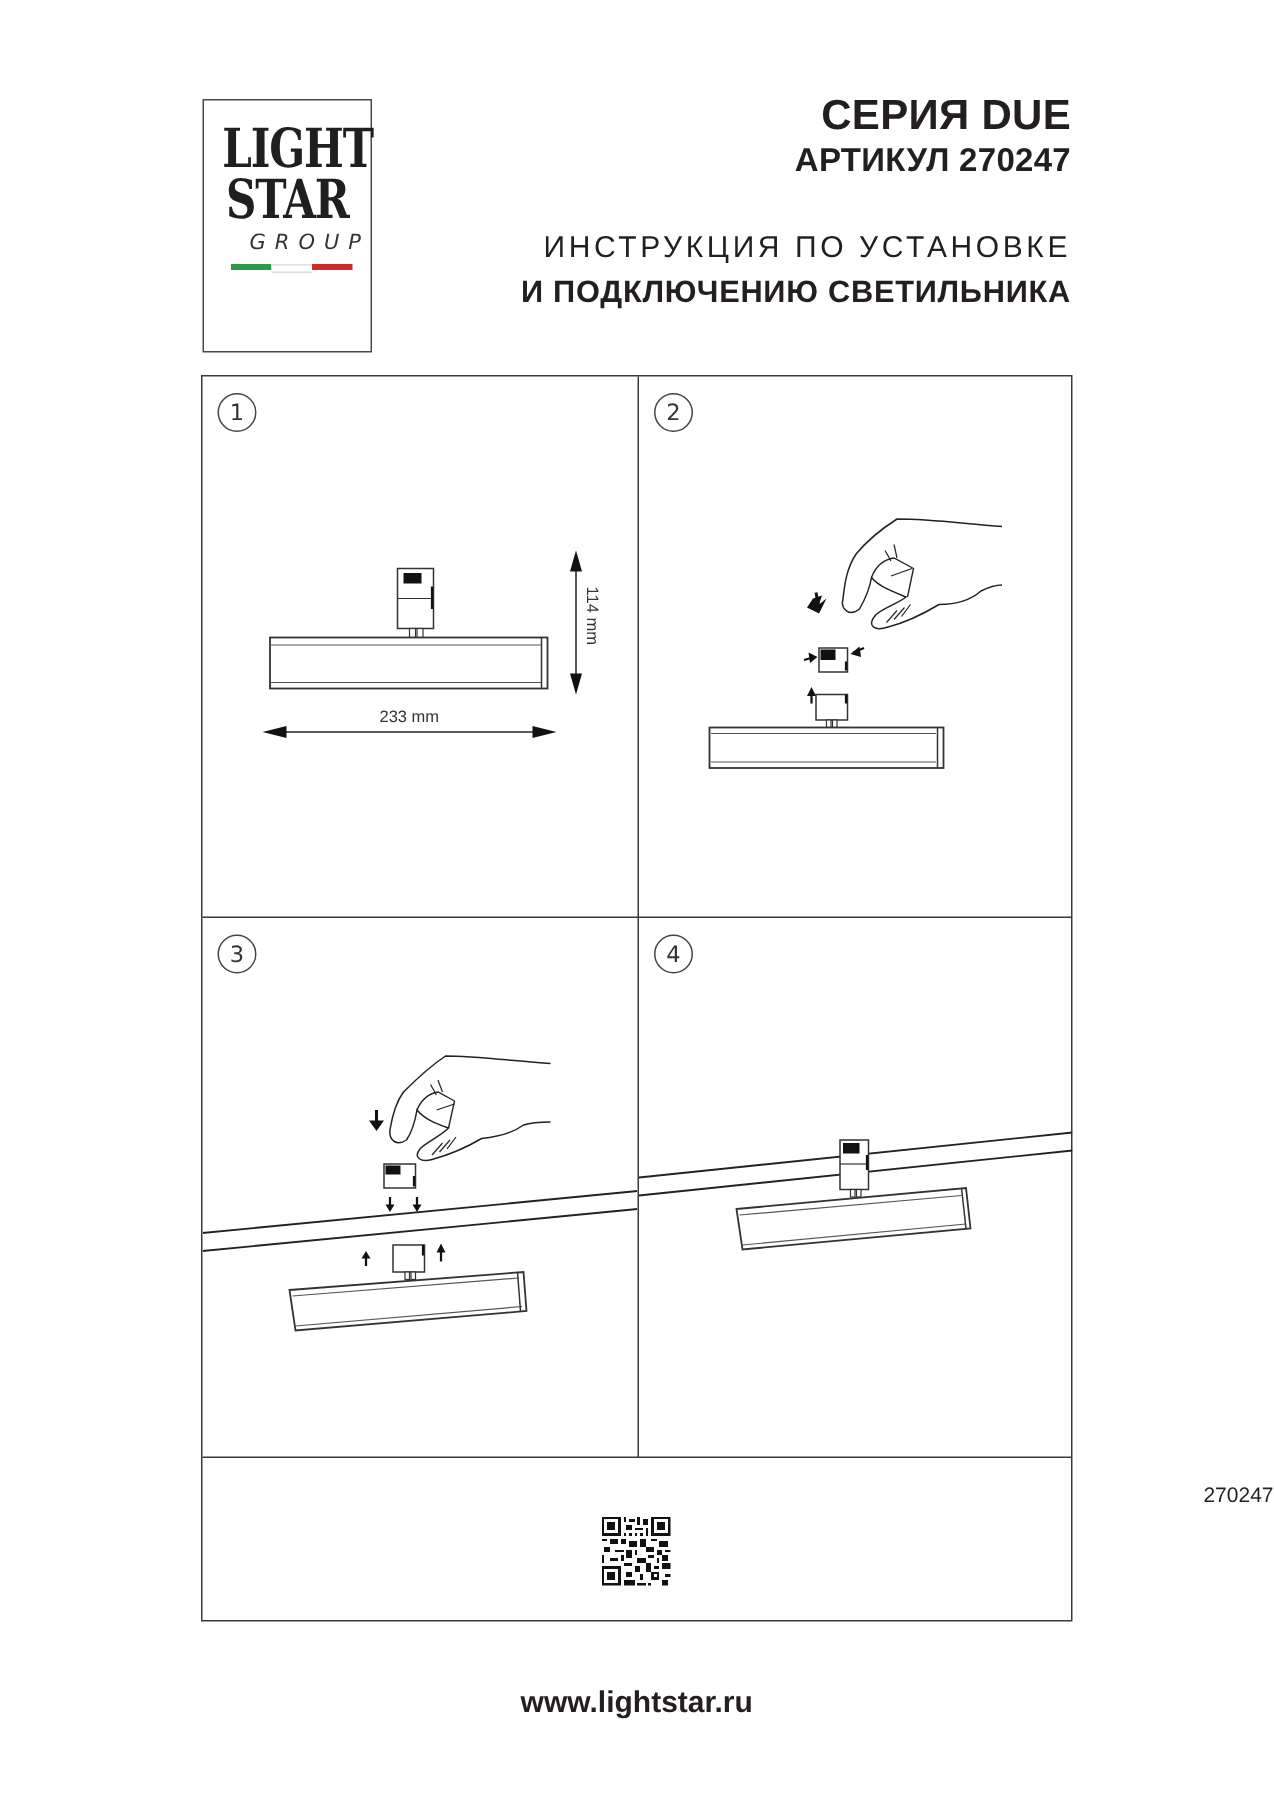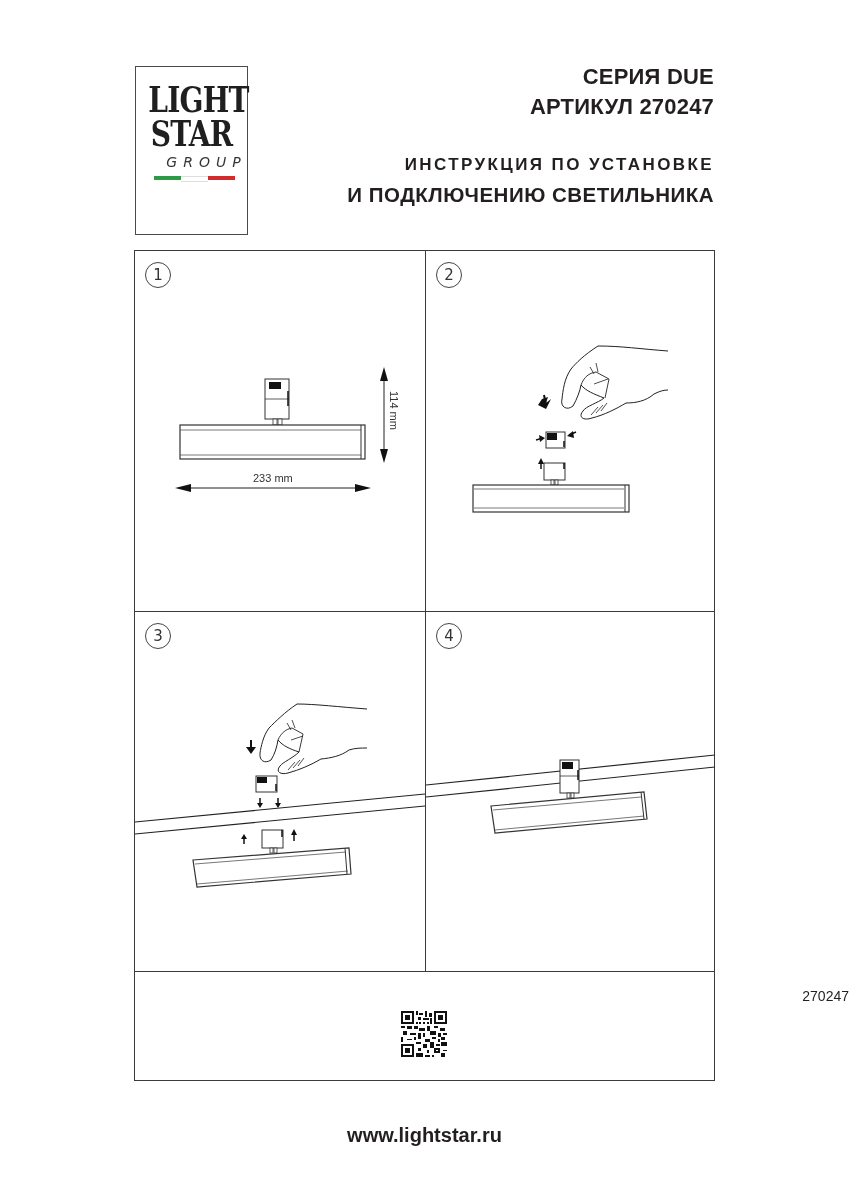--- a/index.html
+++ b/index.html
@@ -5,24 +5,24 @@
   html, body { margin: 0; padding: 0; background: #ffffff; }
   body { width: 849px; height: 1200px; position: relative; overflow: hidden; font-family: "Liberation Sans", sans-serif; color: #231f20; }
   .logo { position: absolute; left: 135px; top: 66px; width: 113px; height: 169px; border: 1.2px solid #4a4a4a; box-sizing: border-box; background: #fff; }
   .logo-light, .logo-star { position: absolute; left: 0; width: 100%; text-align: center; font-family: "DejaVu Serif", serif; font-weight: bold; color: #1f1f1f; letter-spacing: -1px; transform: scaleX(0.78); transform-origin: center; }
   .logo-light { top: 14px; font-size: 36px; line-height: 36px; }
   .logo-star { top: 48px; font-size: 36px; line-height: 36px; }
   .logo-group { position: absolute; top: 87px; left: 12px; width: 100%; text-align: center; font-family: "DejaVu Sans", sans-serif; font-size: 14px; letter-spacing: 6px; color: #333; padding-left: 6px; box-sizing: border-box; font-style: italic; }
   .logo-flag { position: absolute; top: 109px; left: 18px; width: 81px; height: 4px; display: flex; }
   .logo-flag span { flex: 1; height: 100%; }
   .header-right { position: absolute; right: 135px; top: 62px; text-align: right; }
-  .series { font-size: 22px; font-weight: bold; line-height: 30px; color: #231f20; letter-spacing: 0.2px; }
+  .series { font-size: 28px; font-weight: bold; line-height: 30px; color: #231f20; letter-spacing: 0.2px; }
   .article { font-size: 22px; font-weight: bold; line-height: 30px; color: #231f20; letter-spacing: 0.2px; }
   .title-block { position: absolute; right: 135px; top: 150px; text-align: right; }
-  .title1 { font-size: 17px; font-weight: bold; line-height: 30px; letter-spacing: 2.4px; color: #231f20; }
+  .title1 { font-size: 20px; font-weight: normal; line-height: 30px; letter-spacing: 2.4px; color: #231f20; }
   .title2 { font-size: 20.5px; font-weight: bold; line-height: 30px; letter-spacing: 0.5px; color: #231f20; }
   .sheet { position: absolute; left: 134px; top: 250px; width: 581px; height: 831px; border: 1.2px solid #3a3a3a; box-sizing: border-box; }
   .divider { position: absolute; background: #3a3a3a; }
   .panel { position: absolute; overflow: hidden; }
   .step-num { position: absolute; left: 10px; top: 11px; width: 26px; height: 26px; border: 1.2px solid #444; border-radius: 50%; box-sizing: border-box; text-align: center; line-height: 24px; font-size: 15px; color: #333; font-family: "DejaVu Sans", sans-serif; }
   .panel svg { position: absolute; left: 0; top: 0; }
   .footer-code { position: absolute; left: 0; width: 100%; top: 988px; text-align: right; font-size: 14px; color: #231f20; }
   .qr { position: absolute; left: 401px; top: 1011px; width: 46px; height: 46px; }
   .website { position: absolute; left: 0; width: 100%; top: 1124px; text-align: center; font-size: 20px; font-weight: bold; color: #231f20; }
 </style>

